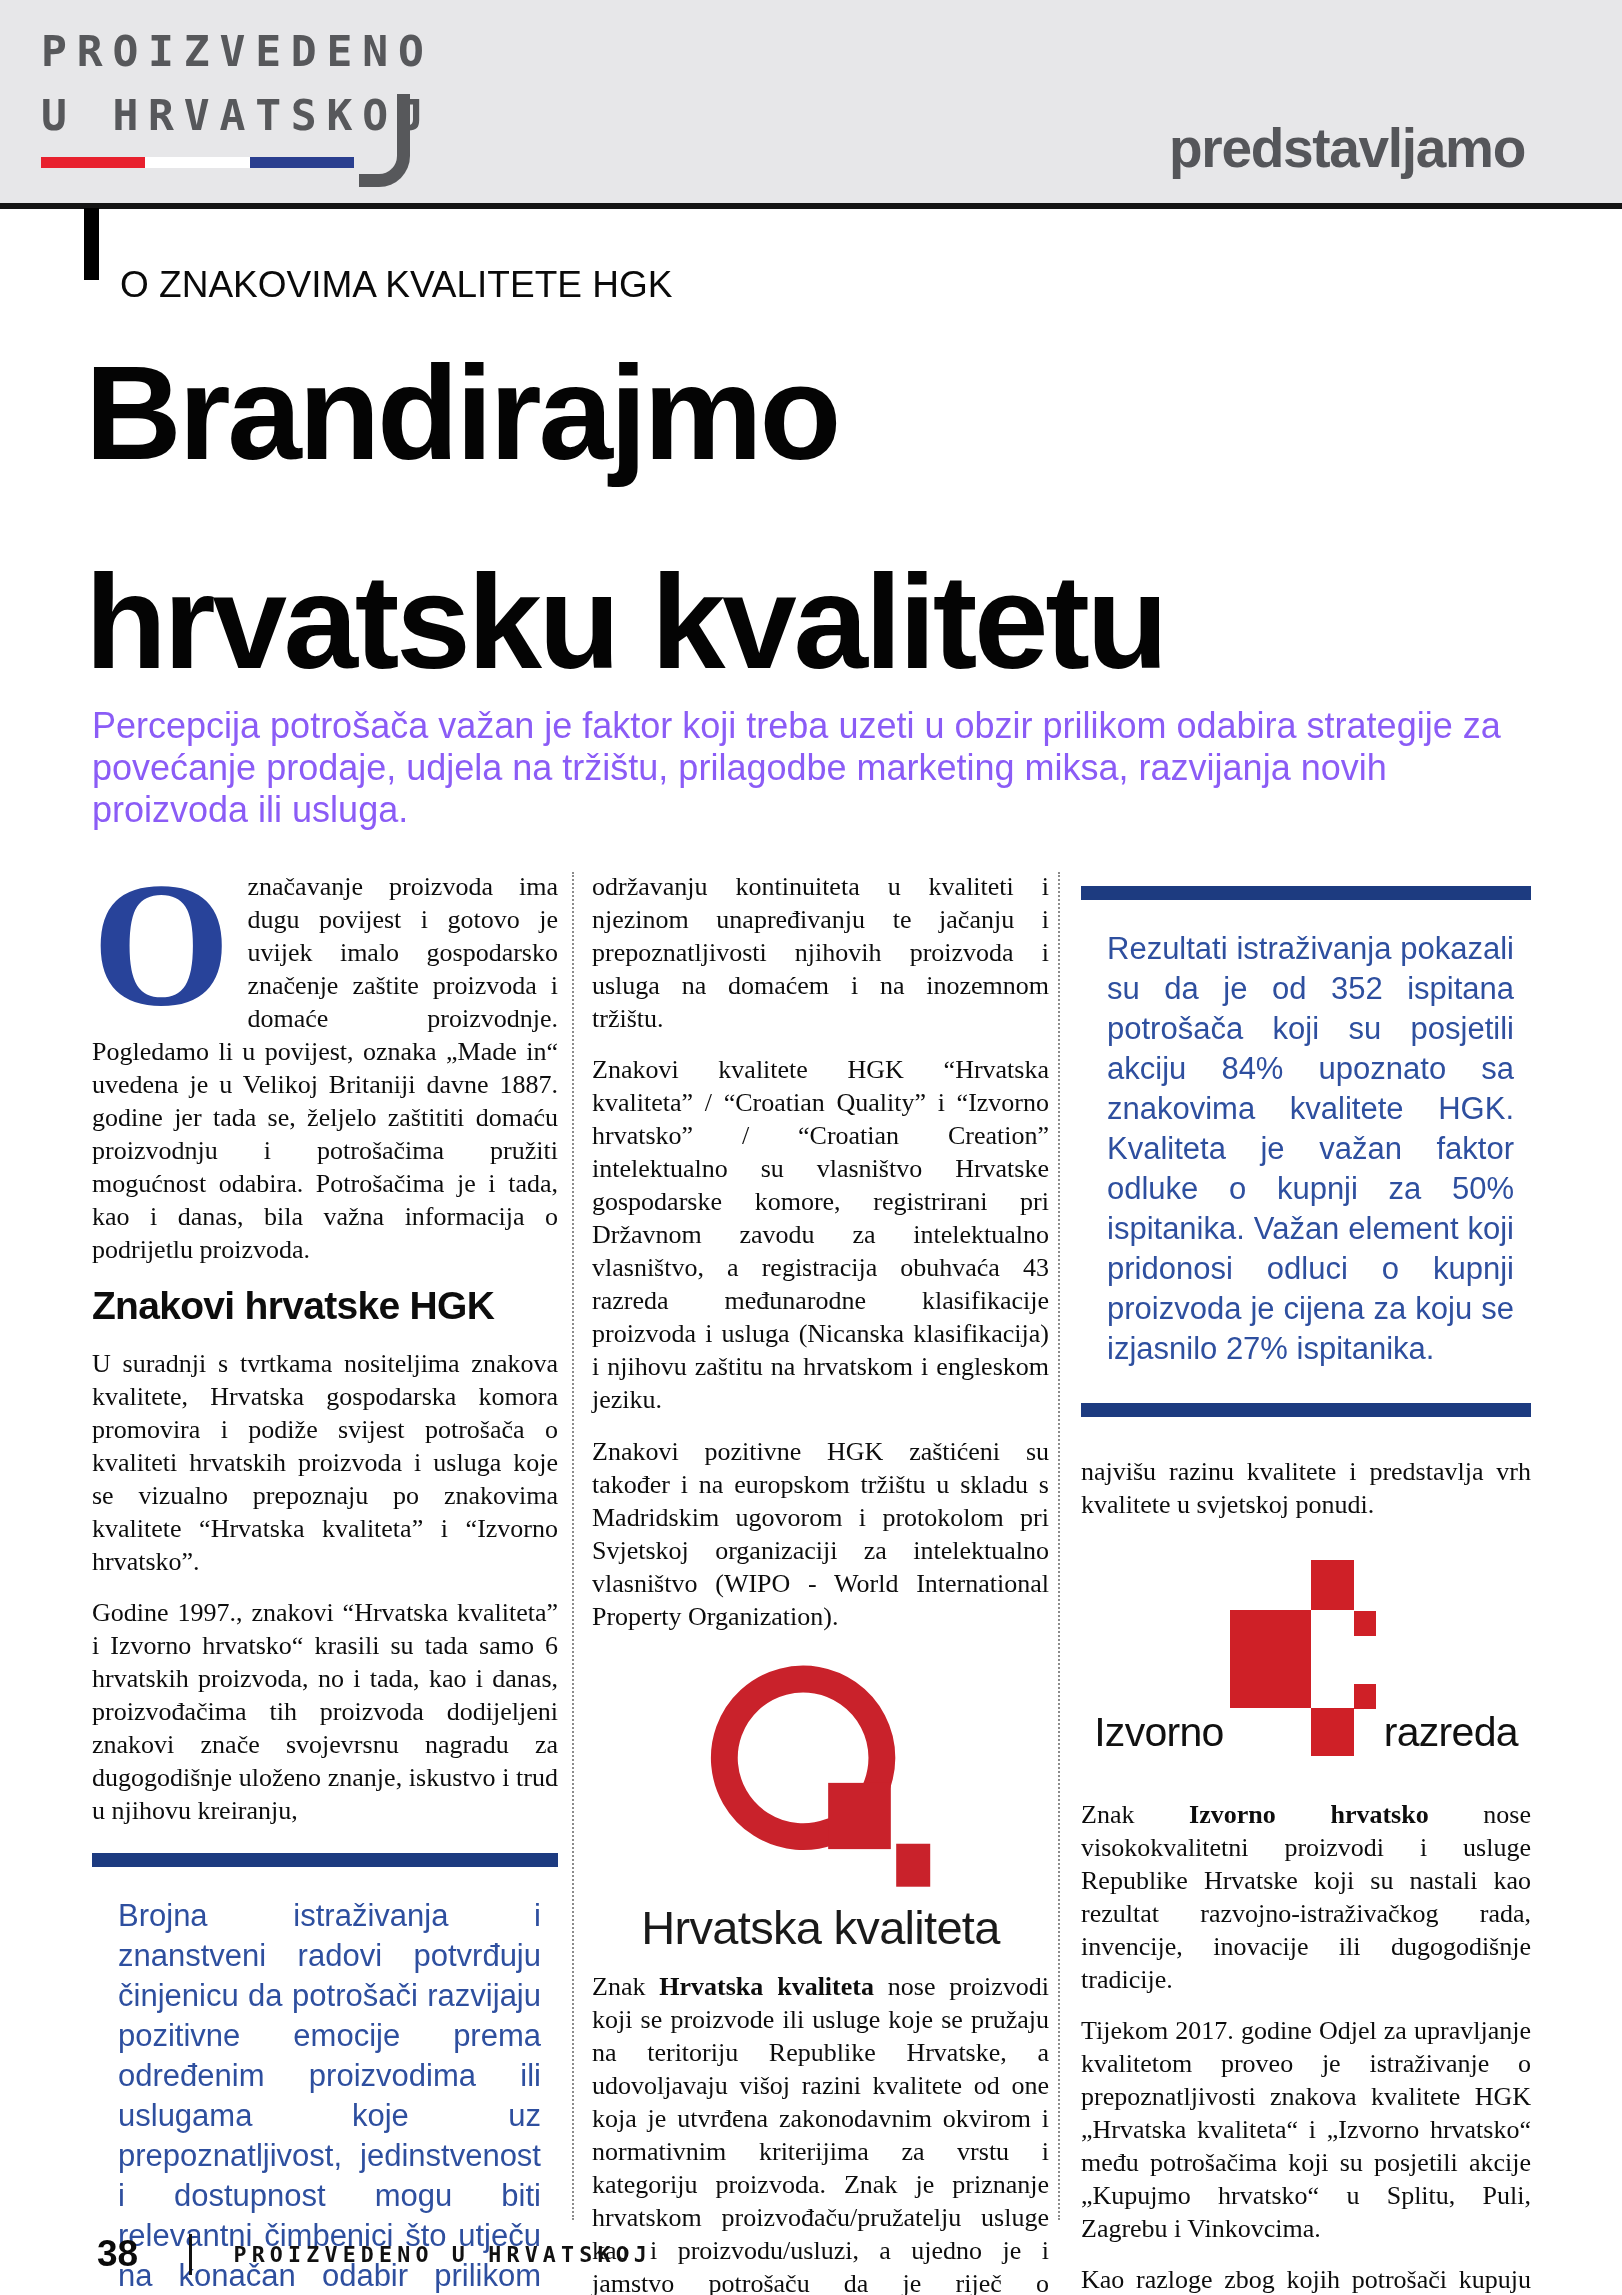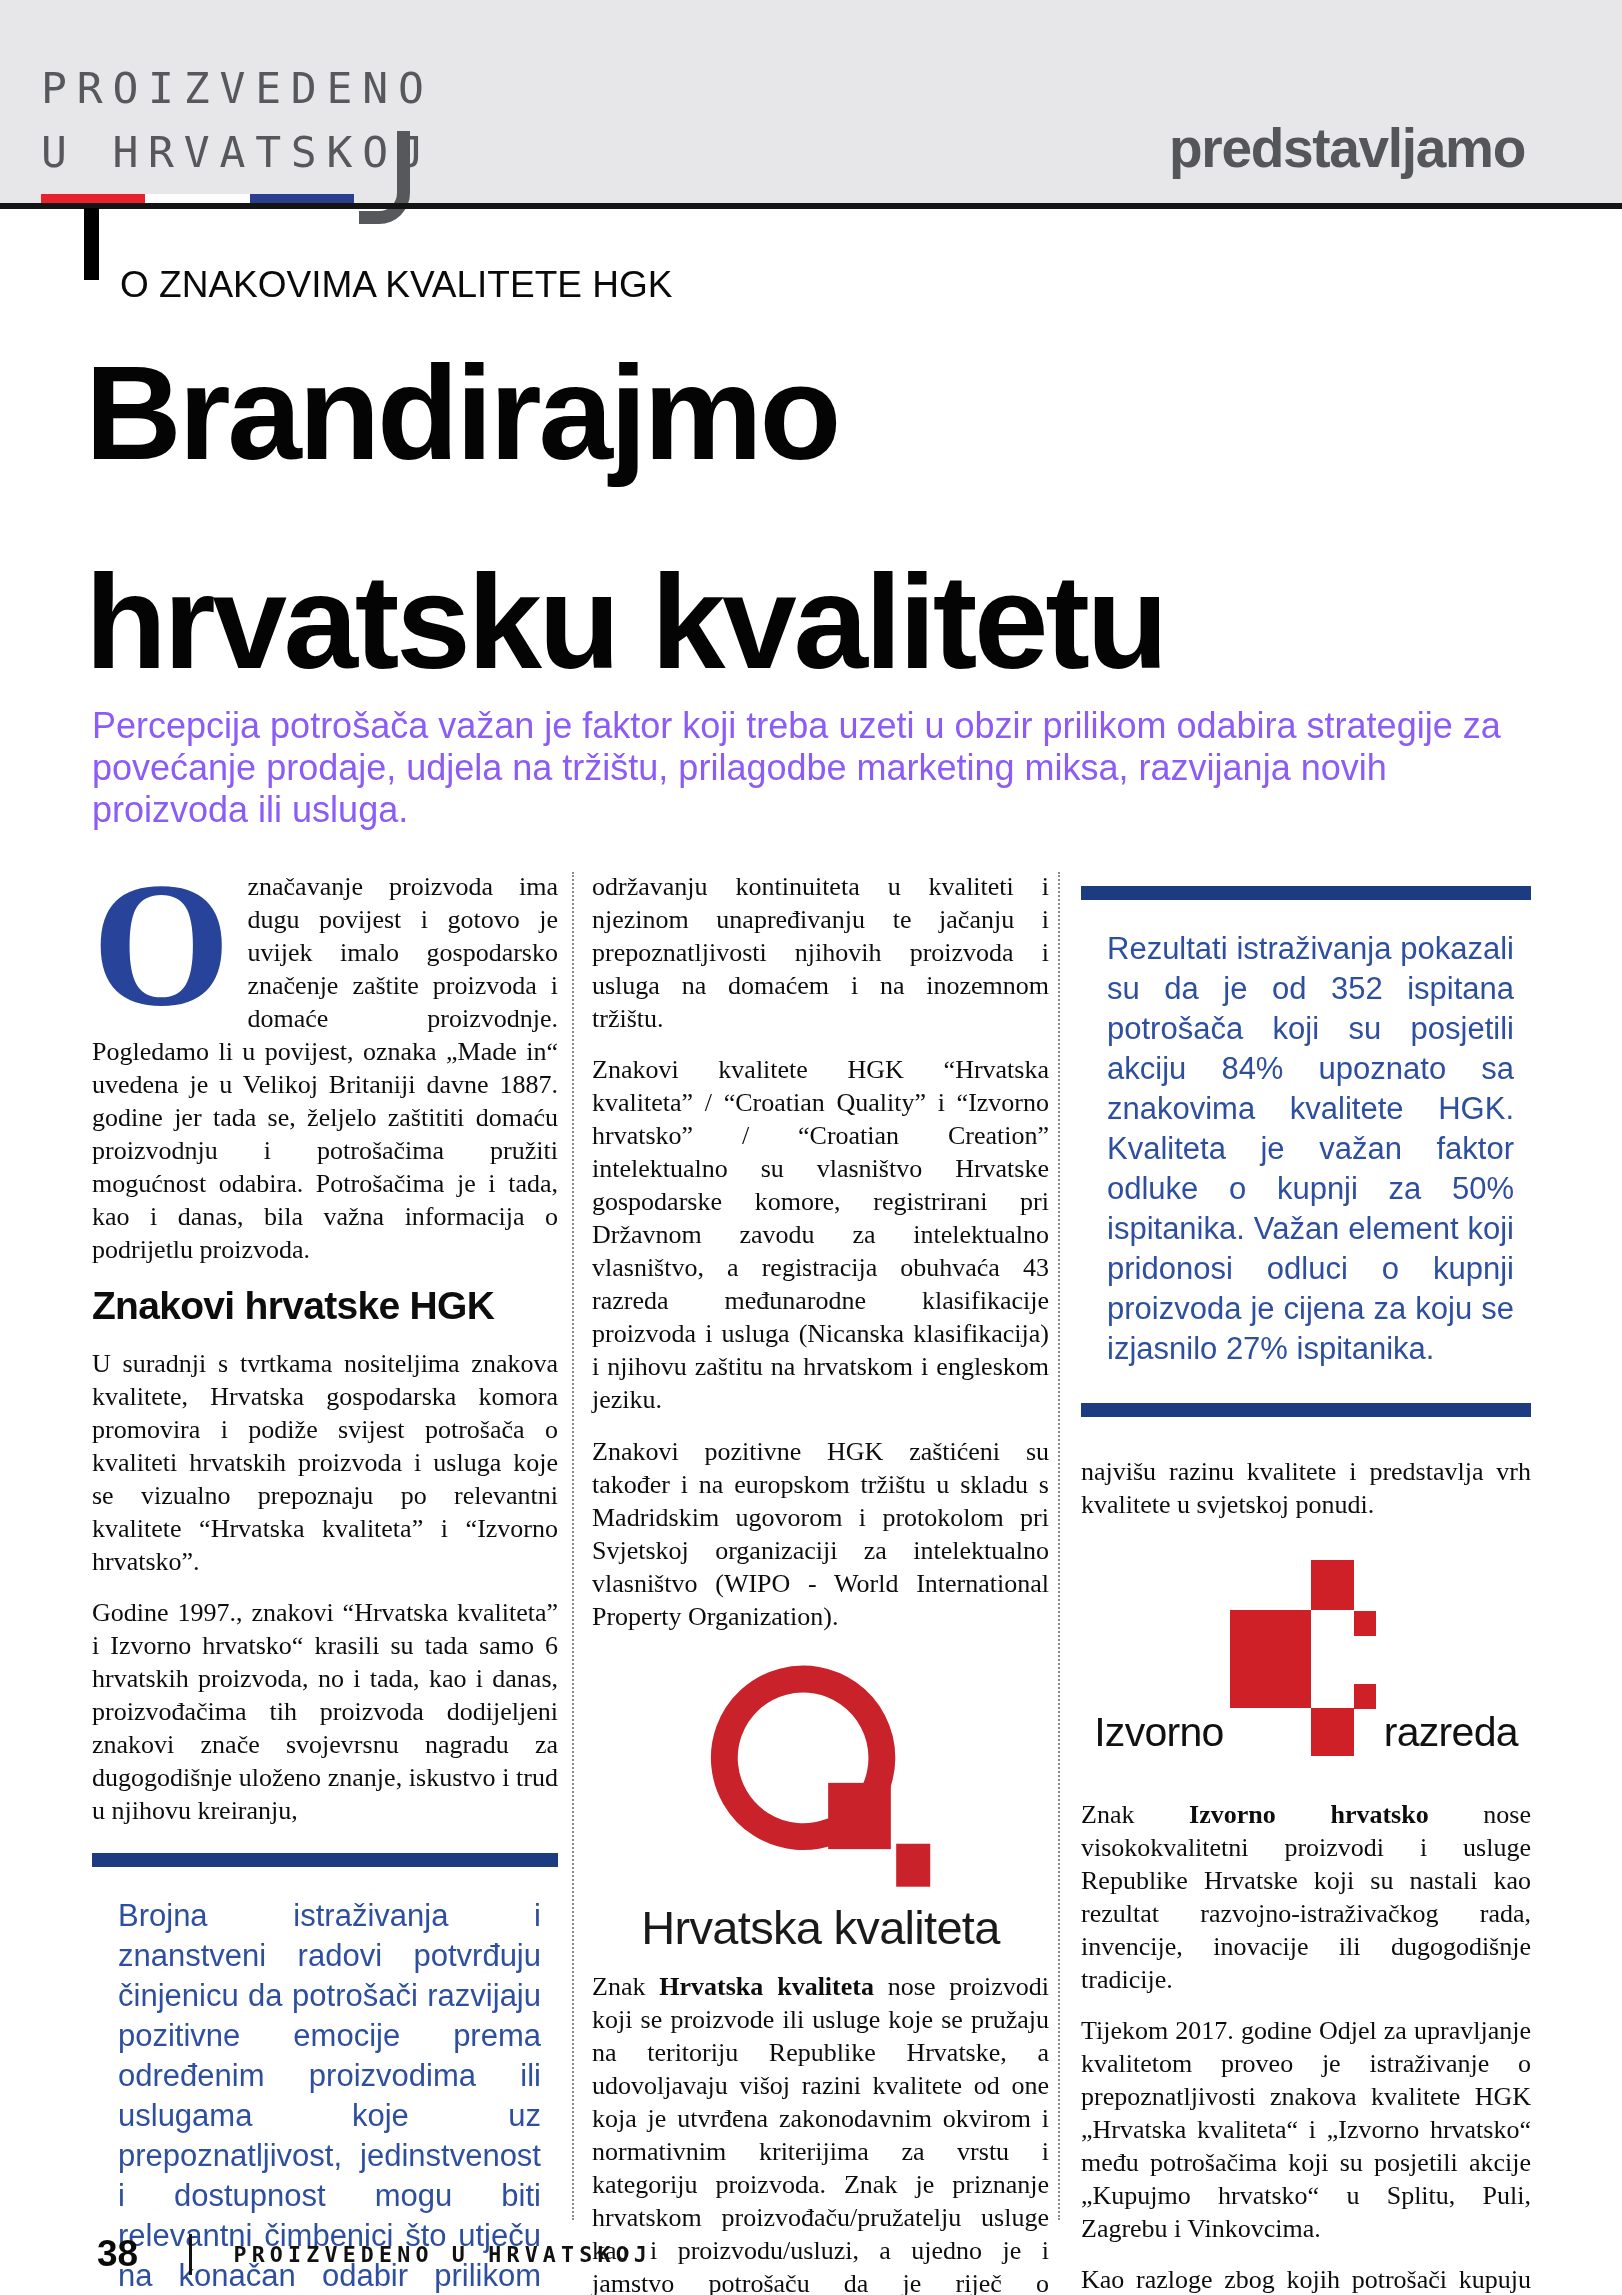--- a/index.html
+++ b/index.html
@@ -3,21 +3,21 @@
 <meta charset="utf-8">
 <style>
   html,body{margin:0;padding:0;background:#9a9a9a;}
   .page{
     position:relative;width:1623px;height:2295px;background:#ffffff;
     overflow:hidden;font-family:"Liberation Serif",serif;color:#0d0d0d;
   }
   
   .header{position:absolute;left:0;top:0;width:1623px;height:203px;background:#e7e7e9;}
   .brand{position:absolute;left:41px;top:26px;color:#57585b;
-    font-family:"DejaVu Sans Mono",monospace;font-weight:normal;margin-top:37px;}
+    font-family:"DejaVu Sans Mono",monospace;font-weight:bold;}
   .brand-line{font-size:43px;letter-spacing:9.8px;line-height:51px;white-space:nowrap;}
   .brand-line2{margin-top:13px;}
   .flag{display:flex;width:313px;height:11px;margin-top:15.7px;}
   .flag div{flex:1;}
   .flag .f-red{background:#e8212e;}
   .flag .f-white{background:#ffffff;}
   .flag .f-blue{background:#2a3f8f;}
   .j-hook{position:absolute;left:318px;top:68px;width:38px;height:80px;
     border-right:13px solid #57585b;border-bottom:13px solid #57585b;
     border-bottom-right-radius:31px;}
@@ -99,21 +99,21 @@
     <div>hrvatsku kvalitetu</div>
   </div>
   <div class="lead">Percepcija potrošača važan je faktor koji treba uzeti u obzir prilikom odabira strategije za povećanje prodaje, udjela na tržištu, prilagodbe marketing miksa, razvijanja novih proizvoda ili usluga.</div>
 
   <div class="divider div1"></div>
   <div class="divider div2"></div>
 
   <div class="col col1">
     <p><span class="dropcap">O</span><span>značavanje proizvoda ima dugu povijest i gotovo je uvijek imalo gospodarsko značenje zaštite proizvoda i domaće proizvodnje. Pogledamo li u povijest, oznaka „Made in“ uvedena je u Velikoj Britaniji davne 1887. godine jer tada se, željelo zaštititi domaću proizvodnju i potrošačima pružiti mogućnost odabira. Potrošačima je i tada, kao i danas, bila važna informacija o podrijetlu proizvoda.</span></p>
     <div class="subhead">Znakovi hrvatske HGK</div>
-    <p>U suradnji s tvrtkama nositeljima znakova kvalitete, Hrvatska gospodarska komora promovira i podiže svijest potrošača o kvaliteti hrvatskih proizvoda i usluga koje se vizualno prepoznaju po relevantni kvalitete “Hrvatska kvaliteta” i “Izvorno hrvatsko”.</p>
+    <p>U suradnji s tvrtkama nositeljima znakova kvalitete, Hrvatska gospodarska komora promovira i podiže svijest potrošača o kvaliteti hrvatskih proizvoda i usluga koje se vizualno prepoznaju po znakovima kvalitete “Hrvatska kvaliteta” i “Izvorno hrvatsko”.</p>
     <p>Godine 1997., znakovi “Hrvatska kvaliteta” i Izvorno hrvatsko“ krasili su tada samo 6 hrvatskih proizvoda, no i tada, kao i danas, proizvođačima tih proizvoda dodijeljeni znakovi znače svojevrsnu nagradu za dugogodišnje uloženo znanje, iskustvo i trud u njihovu kreiranju,</p>
     <div class="quote-box">
       <div class="quote-text">Brojna istraživanja i znanstveni radovi potvrđuju činjenicu da potrošači razvijaju pozitivne emocije prema određenim proizvodima ili uslugama koje uz prepoznatljivost, jedinstvenost i dostupnost mogu biti relevantni čimbenici što utječu na konačan odabir prilikom kupnje.</div>
     </div>
   </div>
 
   <div class="col col2">
     <p>održavanju kontinuiteta u kvaliteti i njezinom unapređivanju te jačanju  i prepoznatljivosti njihovih proizvoda i usluga na domaćem i na inozemnom tržištu.</p>
     <p>Znakovi kvalitete HGK “Hrvatska kvaliteta” / “Croatian Quality” i “Izvorno hrvatsko” / “Croatian Creation” intelektualno su vlasništvo Hrvatske gospodarske komore, registrirani pri Državnom zavodu za intelektualno vlasništvo, a registracija obuhvaća 43 razreda međunarodne klasifikacije proizvoda i usluga (Nicanska klasifikacija) i njihovu zaštitu na hrvatskom i engleskom jeziku.</p>
     <p>Znakovi pozitivne HGK zaštićeni su također i na europskom tržištu u skladu s Madridskim ugovorom i protokolom pri Svjetskoj organizaciji za intelektualno vlasništvo (WIPO - World International Property Organization).</p>

